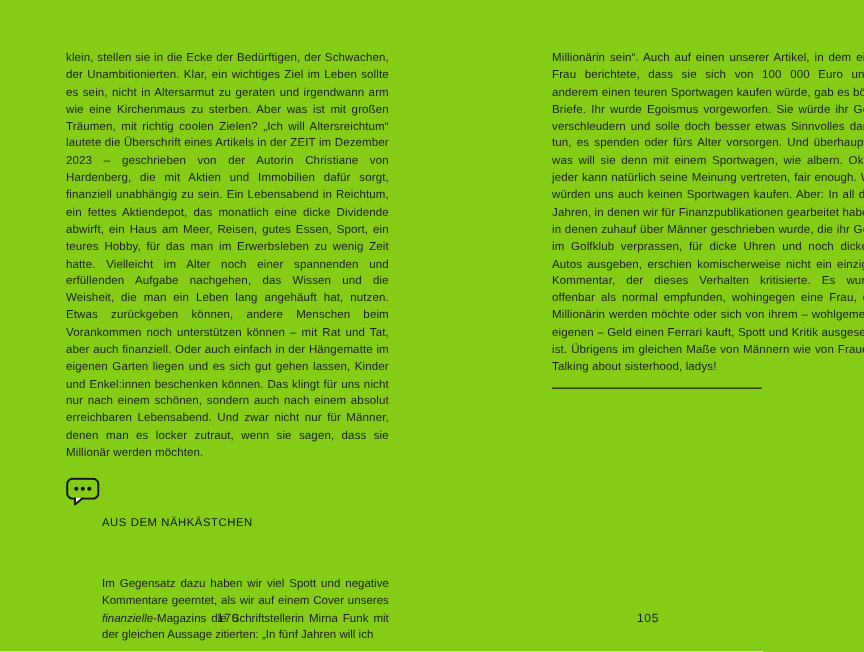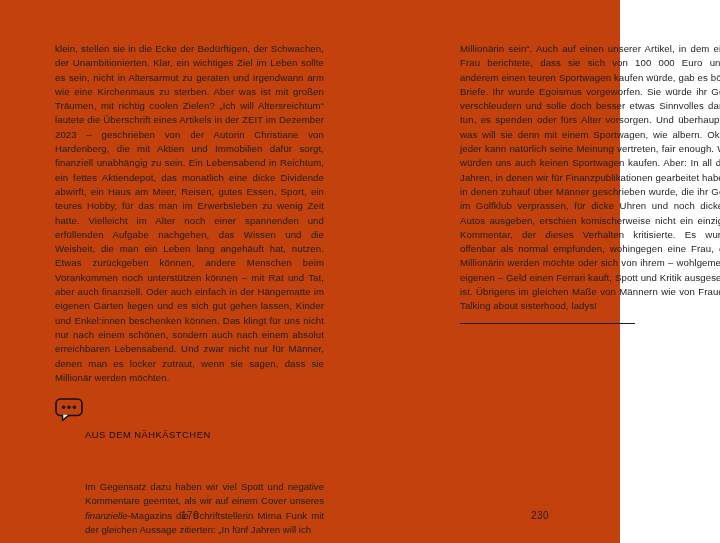--- a/index.html
+++ b/index.html
@@ -5,22 +5,22 @@
   * { margin: 0; padding: 0; box-sizing: border-box; }
   html, body {
     width: 720px; height: 543px;
     background: #ffffff;
     font-family: "Liberation Sans", "DejaVu Sans", sans-serif;
     color: #1e1e1e;
     overflow: hidden;
   }
   .spread {
     position: relative;
-    width: 620px; height: 543px;
-    background: #c2410c;
+    width: 720px; height: 543px;
+    background: #84cc16;
   }
   .text-col {
     position: absolute;
     top: 42px;
   }
   .col-left  { left: 55px;  width: 269px; }
   .col-right { left: 460px; width: 272px; }
   .body-text {
     font-size: 9.6px;
     line-height: 14.3px;
@@ -92,15 +92,15 @@
       </div>
     </div>
   </div>
 
   <div class="text-col col-right">
     <p class="body-text" lang="de">Millionärin sein“. Auch auf einen unserer Artikel, in dem eine Frau berichtete, dass sie sich von 100 000 Euro unter anderem einen teuren Sportwagen kaufen würde, gab es böse Briefe. Ihr wurde Egoismus vorgeworfen. Sie würde ihr Geld verschleudern und solle doch besser etwas Sinnvolles damit tun, es spenden oder fürs Alter vorsorgen. Und überhaupt – was will sie denn mit einem Sportwagen, wie albern. Okay, jeder kann natürlich seine Meinung vertreten, fair enough. Wir würden uns auch keinen Sportwagen kaufen. Aber: In all den Jahren, in denen wir für Finanzpublikationen gearbeitet haben, in denen zuhauf über Männer geschrieben wurde, die ihr Geld im Golfklub verprassen, für dicke Uhren und noch dickere Autos ausgeben, erschien komischerweise nicht ein einziger Kommentar, der dieses Verhalten kritisierte. Es wurde offenbar als normal empfunden, wohingegen eine Frau, die Millionärin werden möchte oder sich von ihrem – wohlgemerkt eigenen – Geld einen Ferrari kauft, Spott und Kritik ausgesetzt ist. Übrigens im gleichen Maße von Männern wie von Frauen. Talking about sisterhood, ladys!</p>
     <hr class="rule">
   </div>
 
   <div class="page-number page-number-left">170</div>
-  <div class="page-number page-number-right">230</div>
+  <div class="page-number page-number-right">105</div>
 
 </div>
 
 </body></html>

